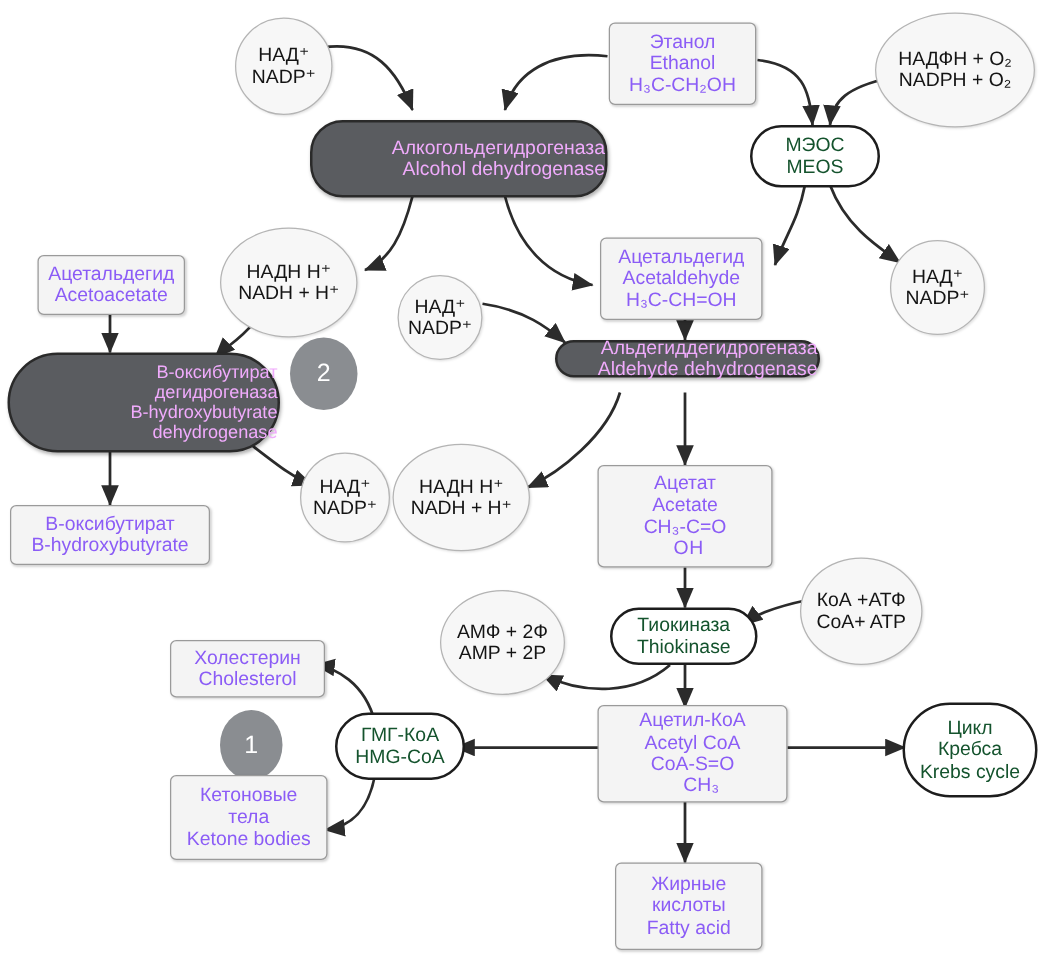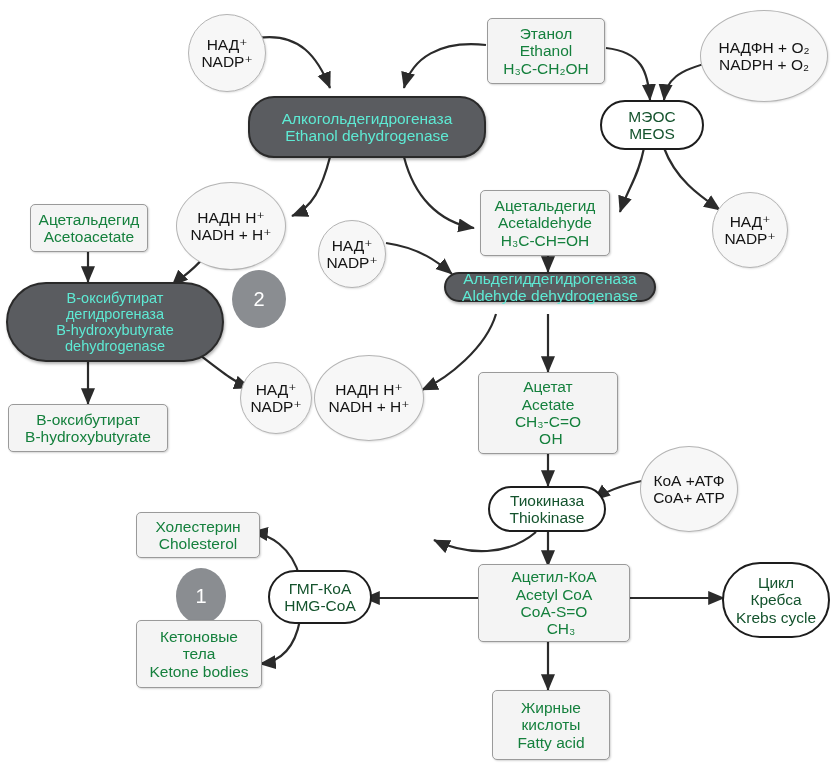--- a/index.html
+++ b/index.html
@@ -2,25 +2,25 @@
 <html><head>
 <meta charset="utf-8">
 <style>
   html,body{margin:0;padding:0;background:#ffffff;}
   body{font-family:"Liberation Sans","DejaVu Sans",sans-serif;}
   #stage{position:relative;width:836px;height:768px;background:#fff;overflow:hidden;}
   svg#wires{position:absolute;left:0;top:0;width:836px;height:768px;pointer-events:none;}
   .node{position:absolute;box-sizing:border-box;display:flex;align-items:center;justify-content:center;text-align:center;line-height:1.12;}
   .node .txt{display:block;width:100%;white-space:pre-line;}
   
-  .box{background:#f4f4f4;border:1.5px solid #9a9a9a;border-radius:5px;color:#15803d;
+  .box{background:#f4f4f4;border:1.5px solid #9a9a9a;border-radius:5px;color:#8b5cf6;
        font-size:15.5px;box-shadow:1px 1px 2px rgba(0,0,0,.17);}
   
-  .enzyme{background:#5a5c60;border:2px solid #2a2a2a;border-radius:26px;color:#5eead4;
-          font-size:15.5px;box-shadow:1px 2px 3px rgba(0,0,0,.3);}
+  .enzyme{background:#5a5c60;border:2px solid #2a2a2a;border-radius:26px;color:#f0abfc;
+          font-size:15.5px;box-shadow:1px 2px 3px rgba(0,0,0,.3);text-align:right;}
   
   .capsule{background:#ffffff;border:2.2px solid #1d1d1d;border-radius:30px;color:#14532d;font-size:15.5px;}
   
   .circ{background:#f7f7f7;border:1.6px solid #b4b4b4;border-radius:50%;color:#141414;
         font-size:15.5px;box-shadow:1px 1px 2px rgba(0,0,0,.12);justify-content:center;}
   
   .badge{background:#8a8d91;border:none;border-radius:50%;color:#ffffff;font-size:20px;}
   .sm{font-size:14.5px;}
 </style>
 </head>
@@ -94,21 +94,21 @@
 
   <div class="node box" style="left:487px;top:18px;width:118px;height:66px;">
     <span class="txt"><span>Этанол</span><br><span>Ethanol</span><br><span>H₃C-CH₂OH</span></span>
   </div>
 
   <div class="node circ" style="left:700px;top:10px;width:128px;height:92px;">
     <span class="txt"><span>НАДФН + О₂</span><br><span>NADPH + O₂</span></span>
   </div>
 
   <div class="node enzyme" style="left:248px;top:96px;width:238px;height:62px;">
-    <span class="txt"><span>Алкогольдегидрогеназа</span><br><span>Ethanol dehydrogenase</span></span>
+    <span class="txt"><span>Алкогольдегидрогеназа</span><br><span>Alcohol dehydrogenase</span></span>
   </div>
 
   <div class="node capsule" style="left:600px;top:100px;width:104px;height:50px;">
     <span class="txt"><span>МЭОС</span><br><span>MEOS</span></span>
   </div>
 
   <div class="node circ" style="left:176px;top:182px;width:110px;height:88px;">
     <span class="txt"><span>НАДН Н⁺</span><br><span>NADH + H⁺</span></span>
   </div>
 
@@ -153,20 +153,23 @@
   </div>
 
   <div class="node box" style="left:478px;top:372px;width:140px;height:82px;">
     <span class="txt"><span>Ацетат</span><br><span>Acetate</span><br><span>CH₃-C=O</span><br><span style="letter-spacing:.5px;margin-left:6px;text-align:right;">OH</span></span>
   </div>
 
   <div class="node circ" style="left:640px;top:446px;width:98px;height:86px;">
     <span class="txt"><span>КоА +АТФ</span><br><span>CoA+ ATP</span></span>
   </div>
 
+  <div class="node circ" style="left:352px;top:472px;width:100px;height:84px;">
+    <span class="txt"><span>АМФ + 2Ф</span><br><span>AMP + 2P</span></span>
+  </div>
 
   <div class="node capsule" style="left:488px;top:486px;width:118px;height:46px;">
     <span class="txt"><span>Тиокиназа</span><br><span>Thiokinase</span></span>
   </div>
 
   <div class="node box" style="left:136px;top:512px;width:124px;height:46px;">
     <span class="txt"><span>Холестерин</span><br><span>Cholesterol</span></span>
   </div>
 
   <div class="node badge" style="left:176px;top:568px;width:50px;height:56px;">

